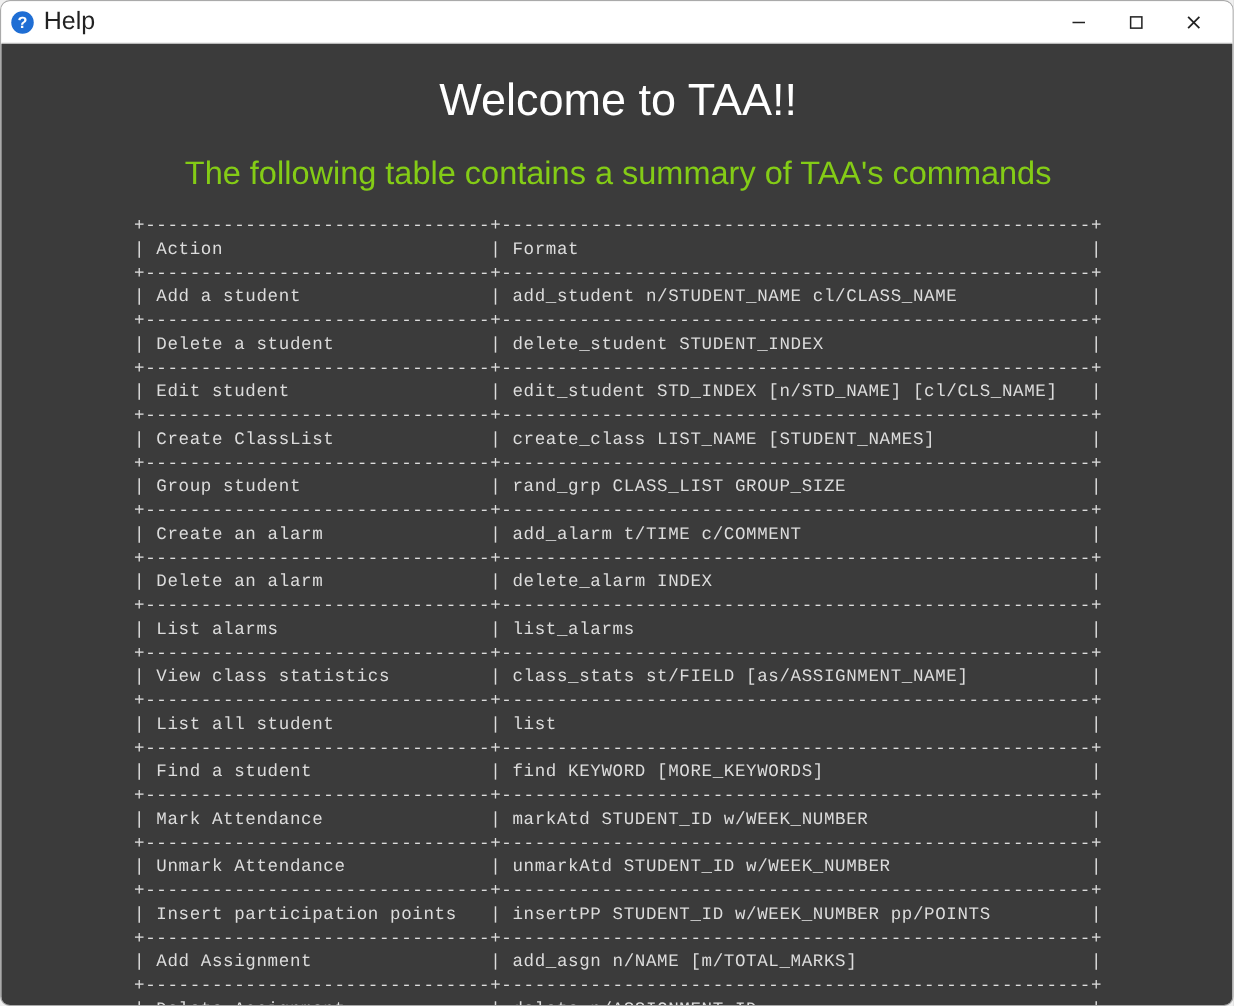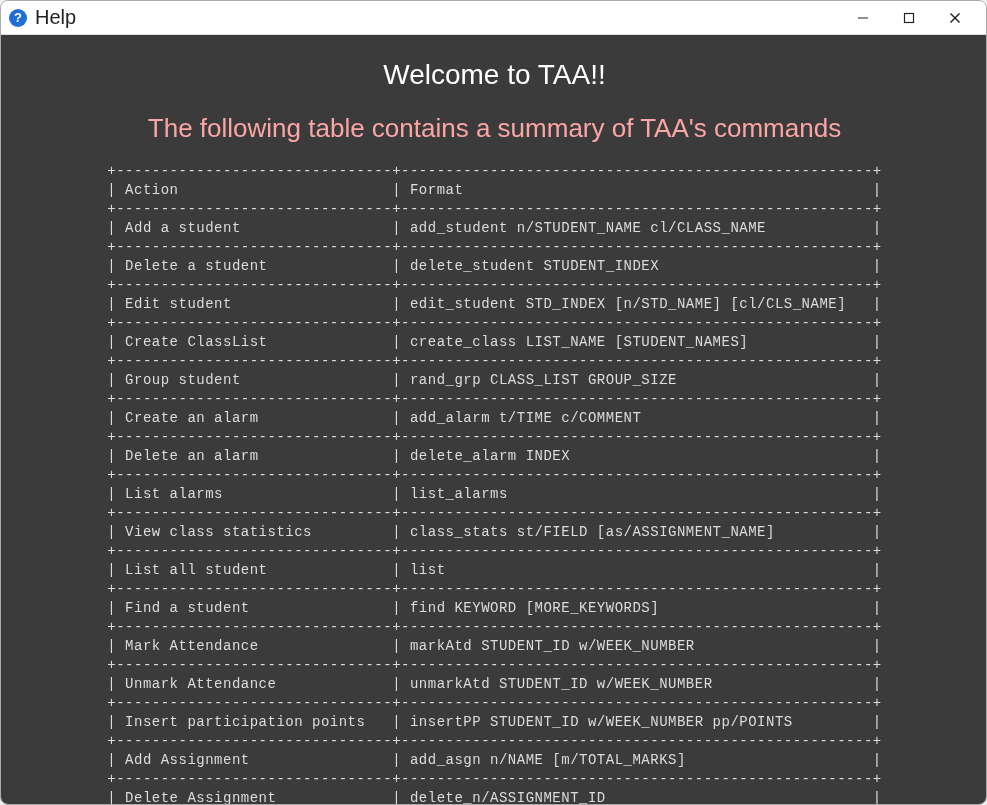--- a/index.html
+++ b/index.html
@@ -58,31 +58,31 @@
       padding: 8px 16px 0 16px;
       scrollbar-width: auto;
     }
     
     .scroll-area::-webkit-scrollbar { width: 16px; background: #3b3b3b; }
     .scroll-area::-webkit-scrollbar-thumb { background: #6d6d6d; border: 3px solid #3b3b3b; border-radius: 2px; }
     .scroll-area::-webkit-scrollbar-track { background: #3b3b3b; }
 
     .heading1 {
       text-align: center;
-      font-size: 28px;
+      font-size: 36px;
       font-weight: 400;
       color: #ffffff;
       margin-top: 6px;
       margin-bottom: 22px;
     }
     .heading2 {
       text-align: center;
       font-size: 26px;
       font-weight: 400;
-      color: #fca5a5;
+      color: #84cc16;
       margin-bottom: 18px;
     }
 
     pre.table {
       font-family: "Consolas", "Menlo", "Courier New", monospace;
       font-size: 14px;
       line-height: 19px;
       letter-spacing: 0.5px;
       color: #dcdcdc;
       white-space: pre;

